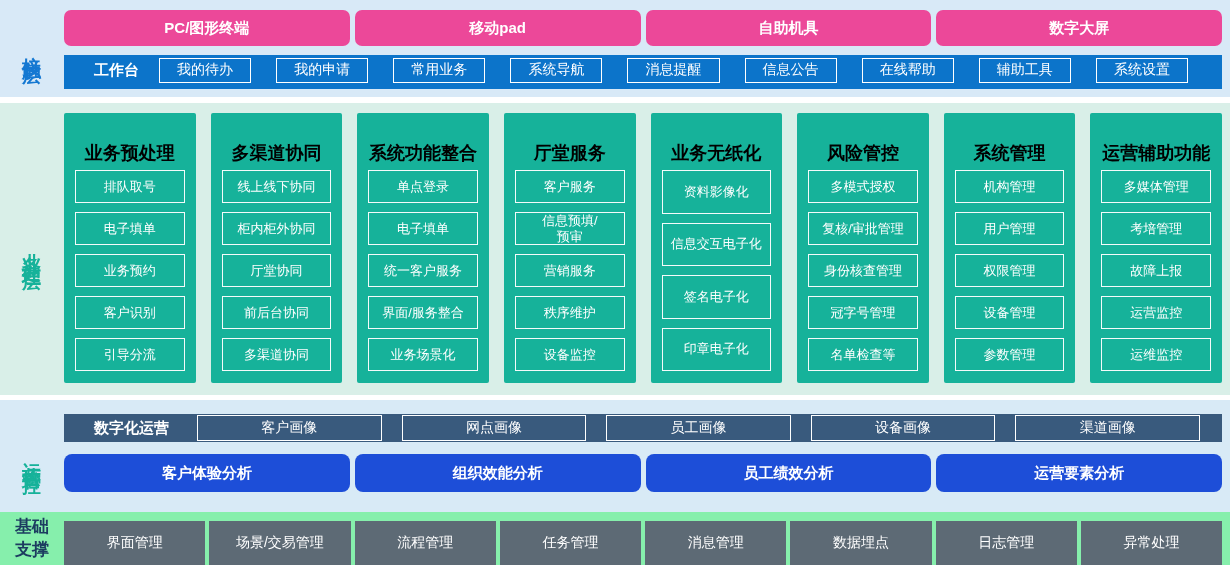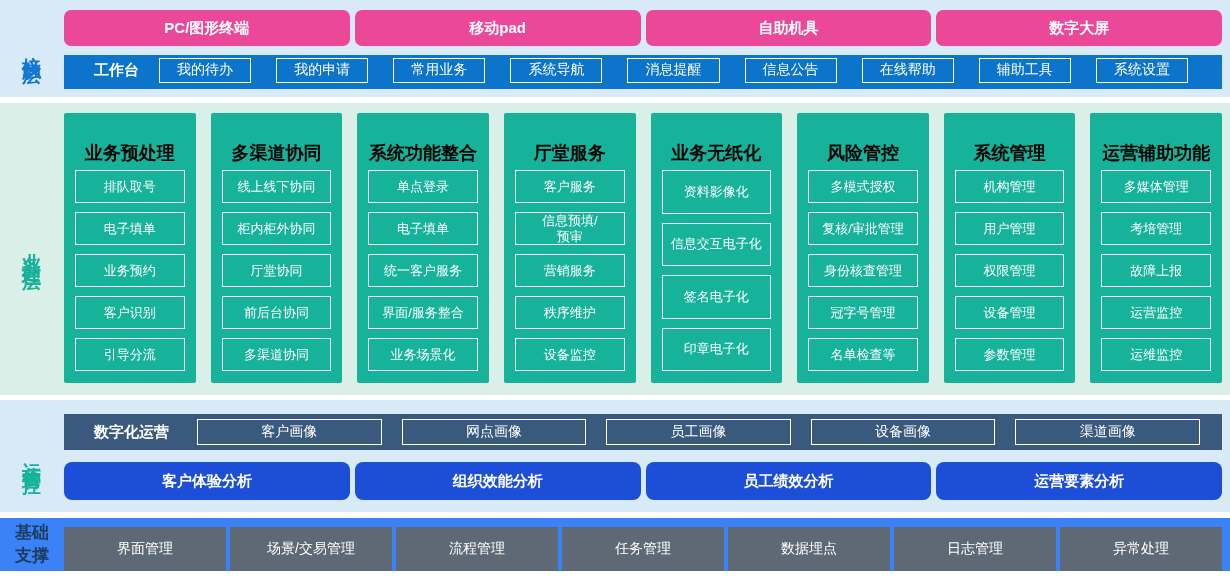--- a/index.html
+++ b/index.html
@@ -9,21 +9,21 @@
     background:#ffffff;
     font-family:"Liberation Sans","DejaVu Sans",sans-serif;
   }
   .band { display:flex; }
   .side { width:64px; flex-shrink:0; display:flex; align-items:center; justify-content:center; }
   .content { flex:1; padding-right:8px; display:flex; flex-direction:column; min-width:0; }
 
   .band1 { height:97px;  background:#d8e9f7; }
   .band2 { height:292px; background:#d9efe8; margin-top:6px; }
   .band3 { height:112px; background:#d8eaf6; margin-top:5px; }
-  .band4 { height:53px;  background:#3b82f6; margin-top:6px; }
+  .band4 { height:53px;  background:#86efac; }
 
   .vlabel {
     writing-mode:vertical-rl; text-orientation:upright;
     font-weight:bold; font-size:19px; letter-spacing:5px; line-height:1;
   }
   .vlabel.blue  { color:#1478d2; }
   .vlabel.green { color:#16b29a; }
   .flabel {
     font-weight:bold; font-size:17px; color:#1c3c60;
     width:2.15em; line-height:1.35; word-break:break-all; text-align:center;
@@ -59,21 +59,21 @@
   }
   .col-items { flex:1; display:flex; flex-direction:column; gap:9px; margin-top:6px; }
   .col-box {
     flex:1; border:1px solid rgba(255,255,255,.95); color:#fff; font-size:13px;
     display:flex; align-items:center; justify-content:center; text-align:center;
     white-space:pre-line; padding:0 2px; line-height:1.2;
   }
 
   
   .digital-bar {
-    margin-top:14px; height:36px; background:#395a7d;
+    margin-top:14px; height:28px; background:#395a7d;
     display:flex; align-items:center; padding:0 22px 0 30px;justify-content:center;
   }
   .db-label { color:#fff; font-weight:bold; font-size:15px; margin-right:28px; flex-shrink:0; }
   .db-items { flex:1; display:flex; gap:20px; }
   .db-btn {
     flex:1; height:26px; border:1px solid #fff; color:#fff; font-size:14px;
     display:flex; align-items:center; justify-content:center; white-space:nowrap;
   }
   .analysis-row { display:flex; gap:5px; margin-top:12px; height:38px; }
   .an-btn {
@@ -312,20 +312,21 @@
     <div class="foundation-row">
 
         <div class="fd-btn">界面管理</div>
 
         <div class="fd-btn">场景/交易管理</div>
 
         <div class="fd-btn">流程管理</div>
 
         <div class="fd-btn">任务管理</div>
 
+        <div class="fd-btn">消息管理</div>
 
         <div class="fd-btn">数据埋点</div>
 
         <div class="fd-btn">日志管理</div>
 
         <div class="fd-btn">异常处理</div>
       </div>
   </div>
 </div>
 

